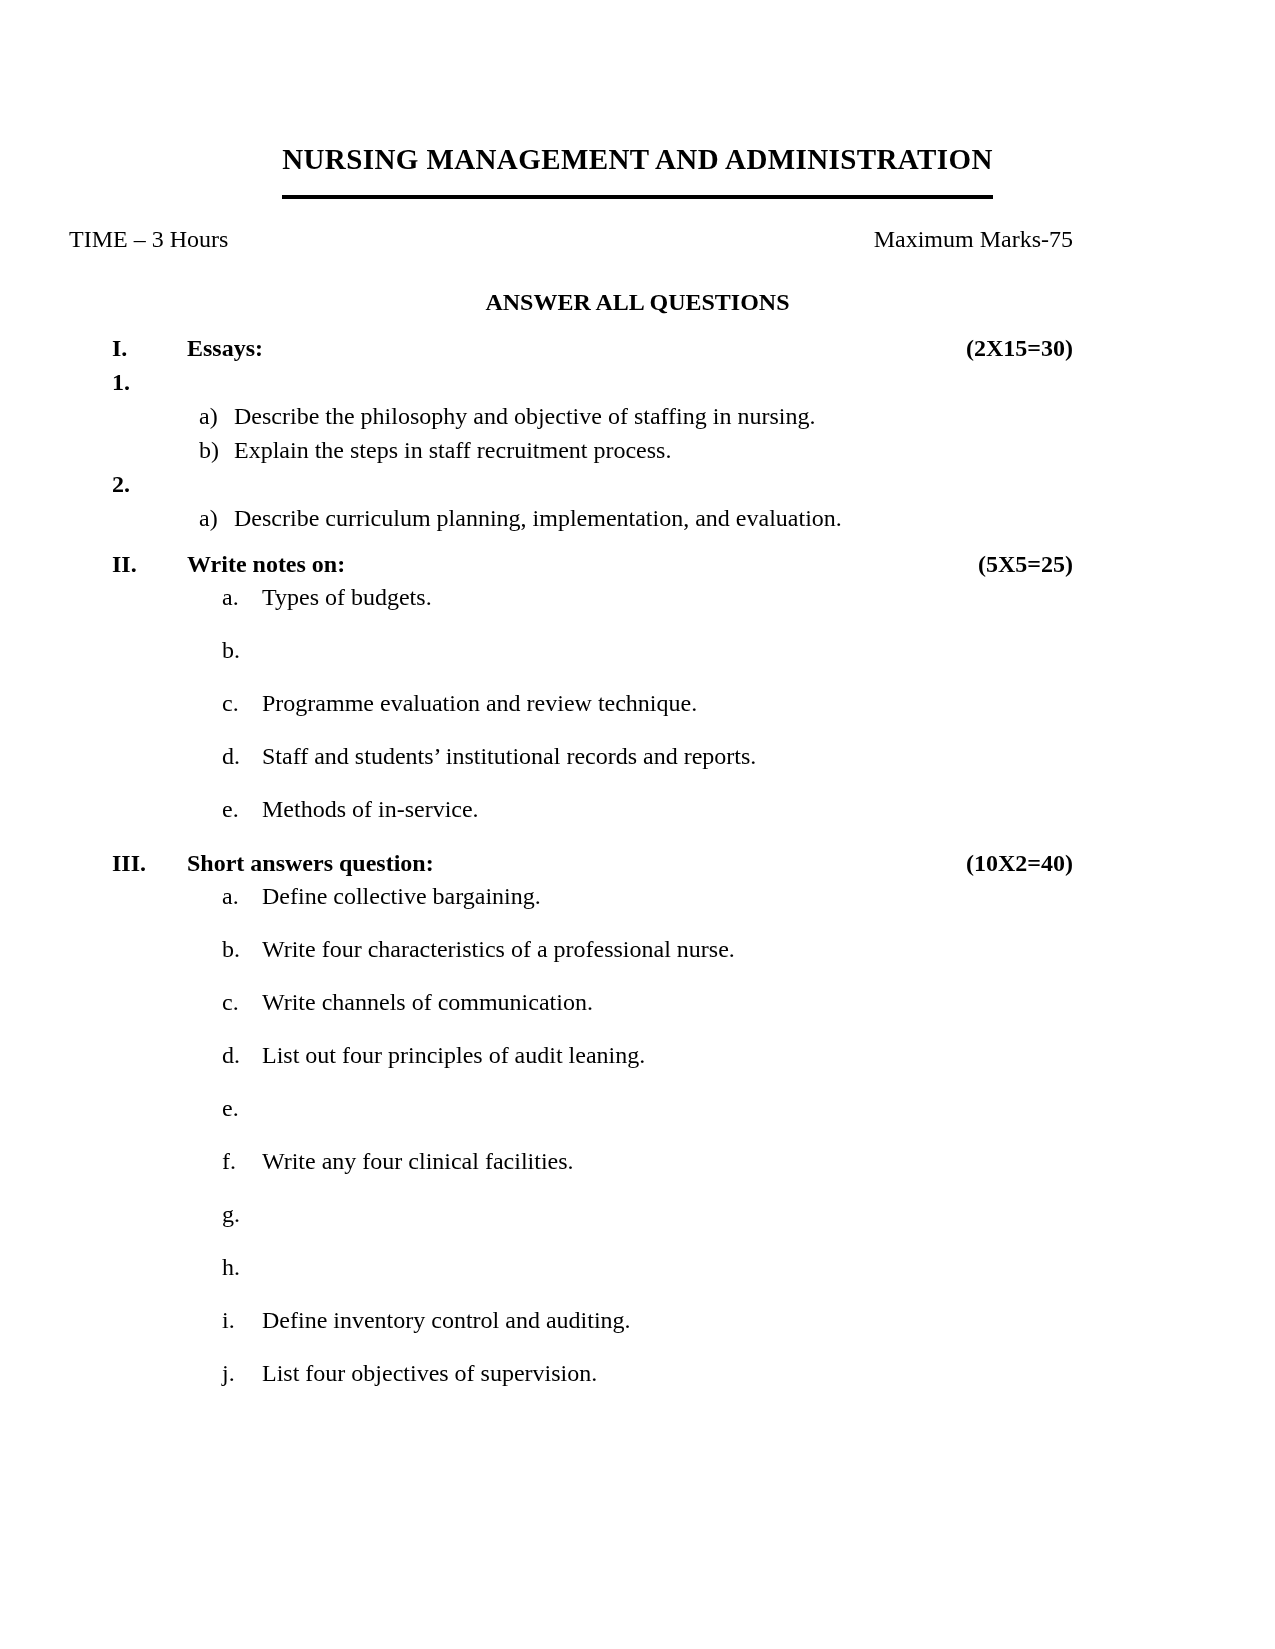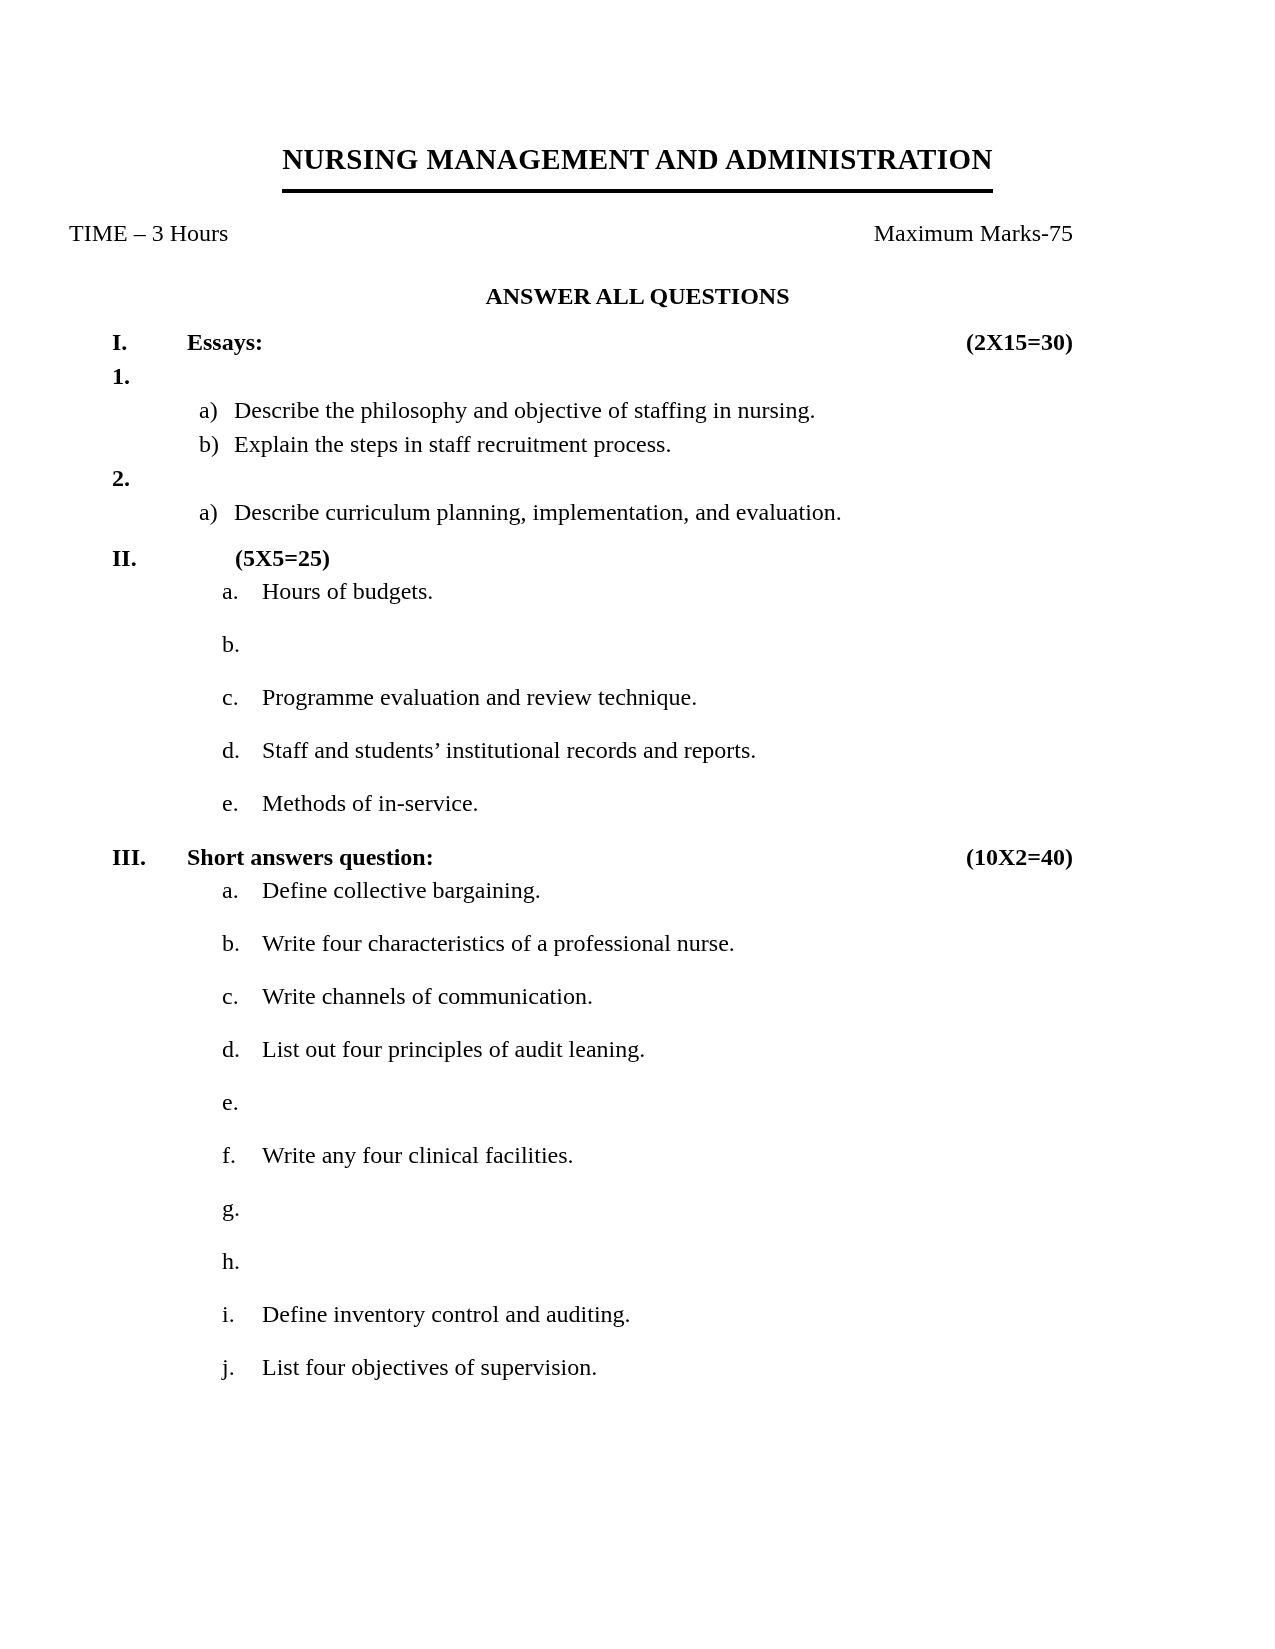--- a/index.html
+++ b/index.html
@@ -22,21 +22,21 @@
     padding-top: 143px;
     text-align: center;
   }
   .doc-title {
     display: inline-block;
     font-weight: bold;
     font-size: 29px;
     line-height: 32px;
     letter-spacing: 0.4px;
     border-bottom: 4px solid #000;
-    padding-bottom: 14px;
+    padding-bottom: 20px;
   }
   .content {
     padding-left: 69px;
     padding-right: 202px; 
   }
   .meta-row {
     margin-top: 26px;
     display: flex;
     justify-content: space-between;
     line-height: 28px;
@@ -56,21 +56,20 @@
     padding-left: 43px; 
   }
   .section-heading .numeral {
     flex: 0 0 75px; 
   }
   .section-heading .heading {
     flex: 1 1 auto;
   }
   .section-heading .marks {
     flex: 0 0 auto;
-    margin-left: 48px;
   }
   .group-number {
     font-weight: bold;
     line-height: 34px;
     padding-left: 43px;
   }
   .q-item {
     display: flex;
     align-items: baseline;
   }
@@ -134,26 +133,27 @@
 
     <div class="group-number">2.</div>
 
     <div class="q-item level1">
       <span class="marker">a)</span>
       <span class="text">Describe curriculum planning, implementation, and evaluation.</span>
     </div>
 
     <div class="section-heading">
       <span class="numeral">II.</span>
+      <span class="heading">Write notes on:</span>
       <span class="marks">(5X5=25)</span>
     </div>
 
     <div class="q-item level2">
       <span class="marker">a.</span>
-      <span class="text">Hours of budgets.</span>
+      <span class="text">Types of budgets.</span>
     </div>
     <div class="q-item level2">
       <span class="marker">b.</span>
     </div>
     <div class="q-item level2">
       <span class="marker">c.</span>
       <span class="text">Programme evaluation and review technique.</span>
     </div>
     <div class="q-item level2">
       <span class="marker">d.</span>

